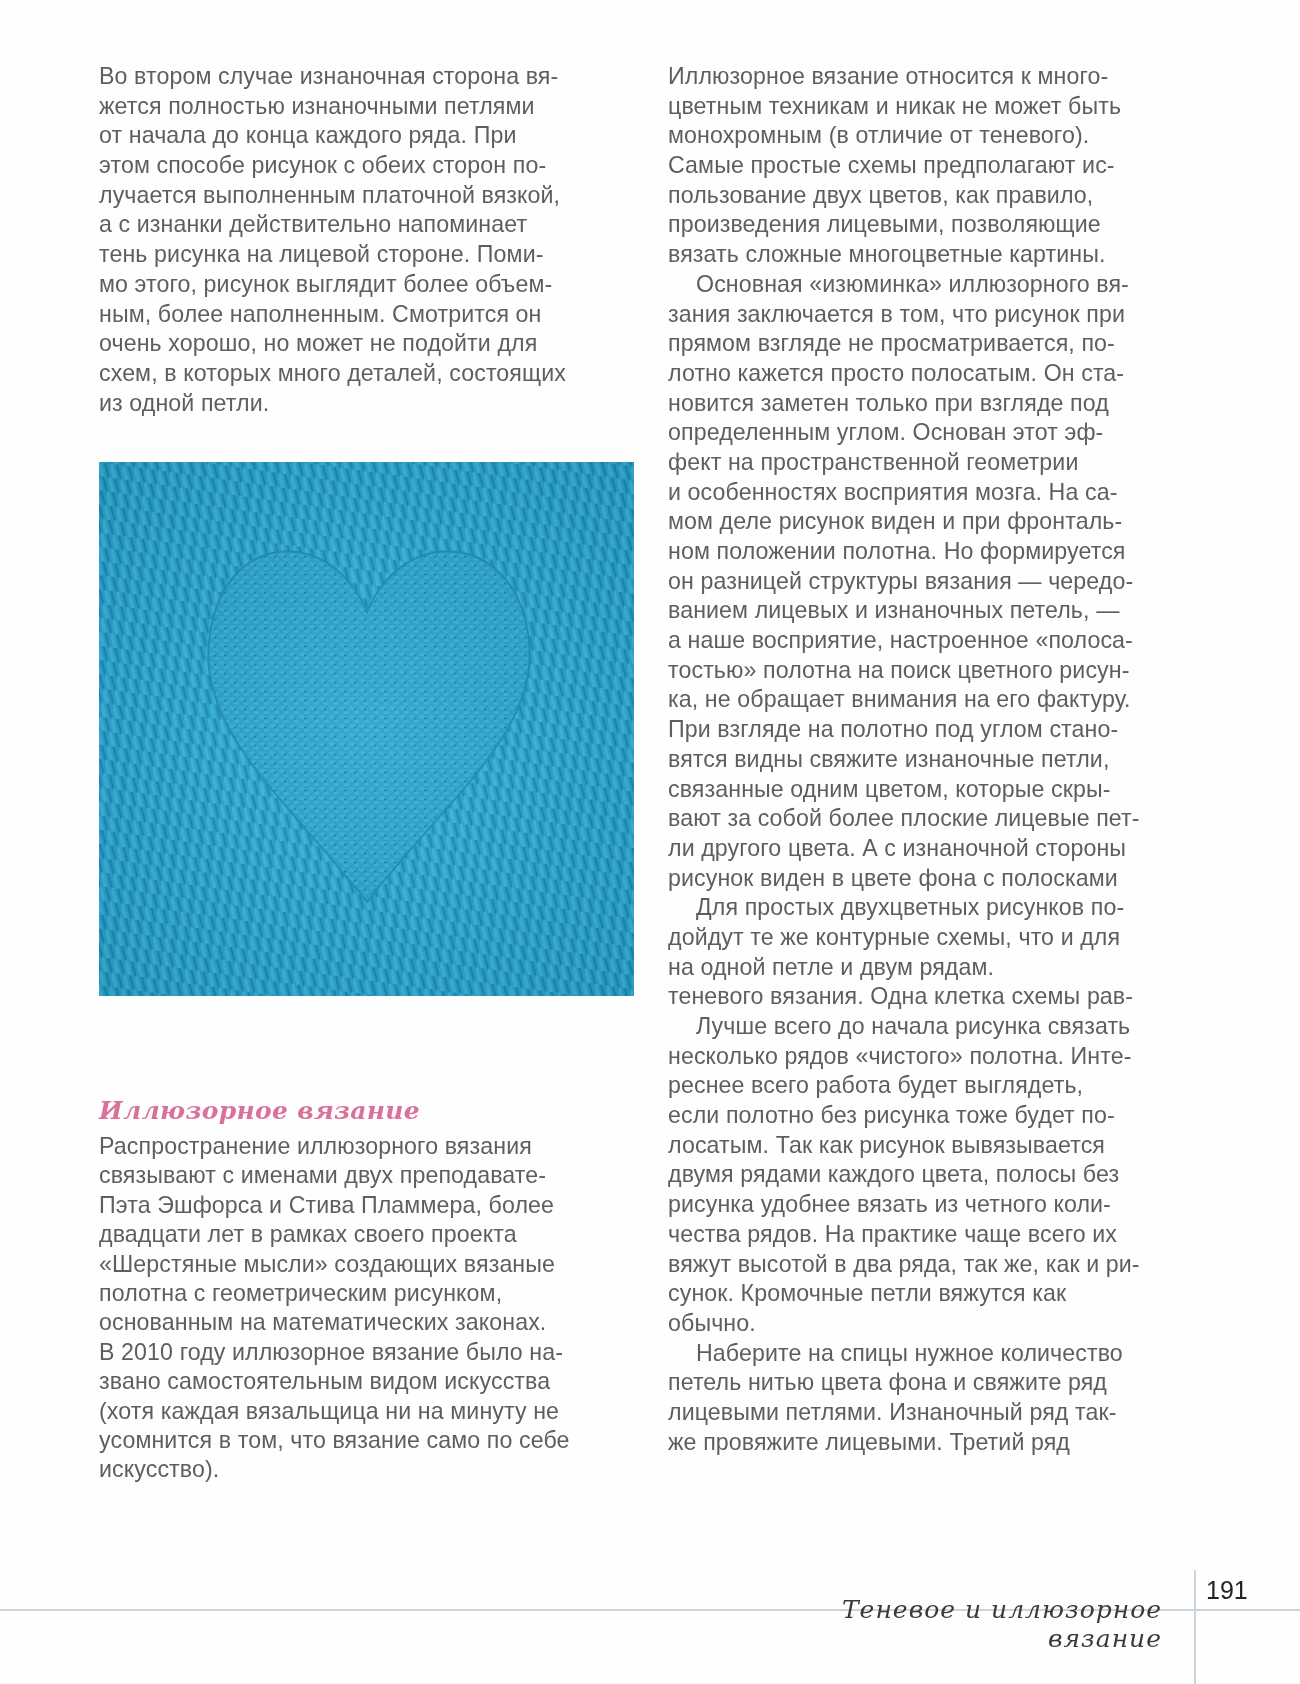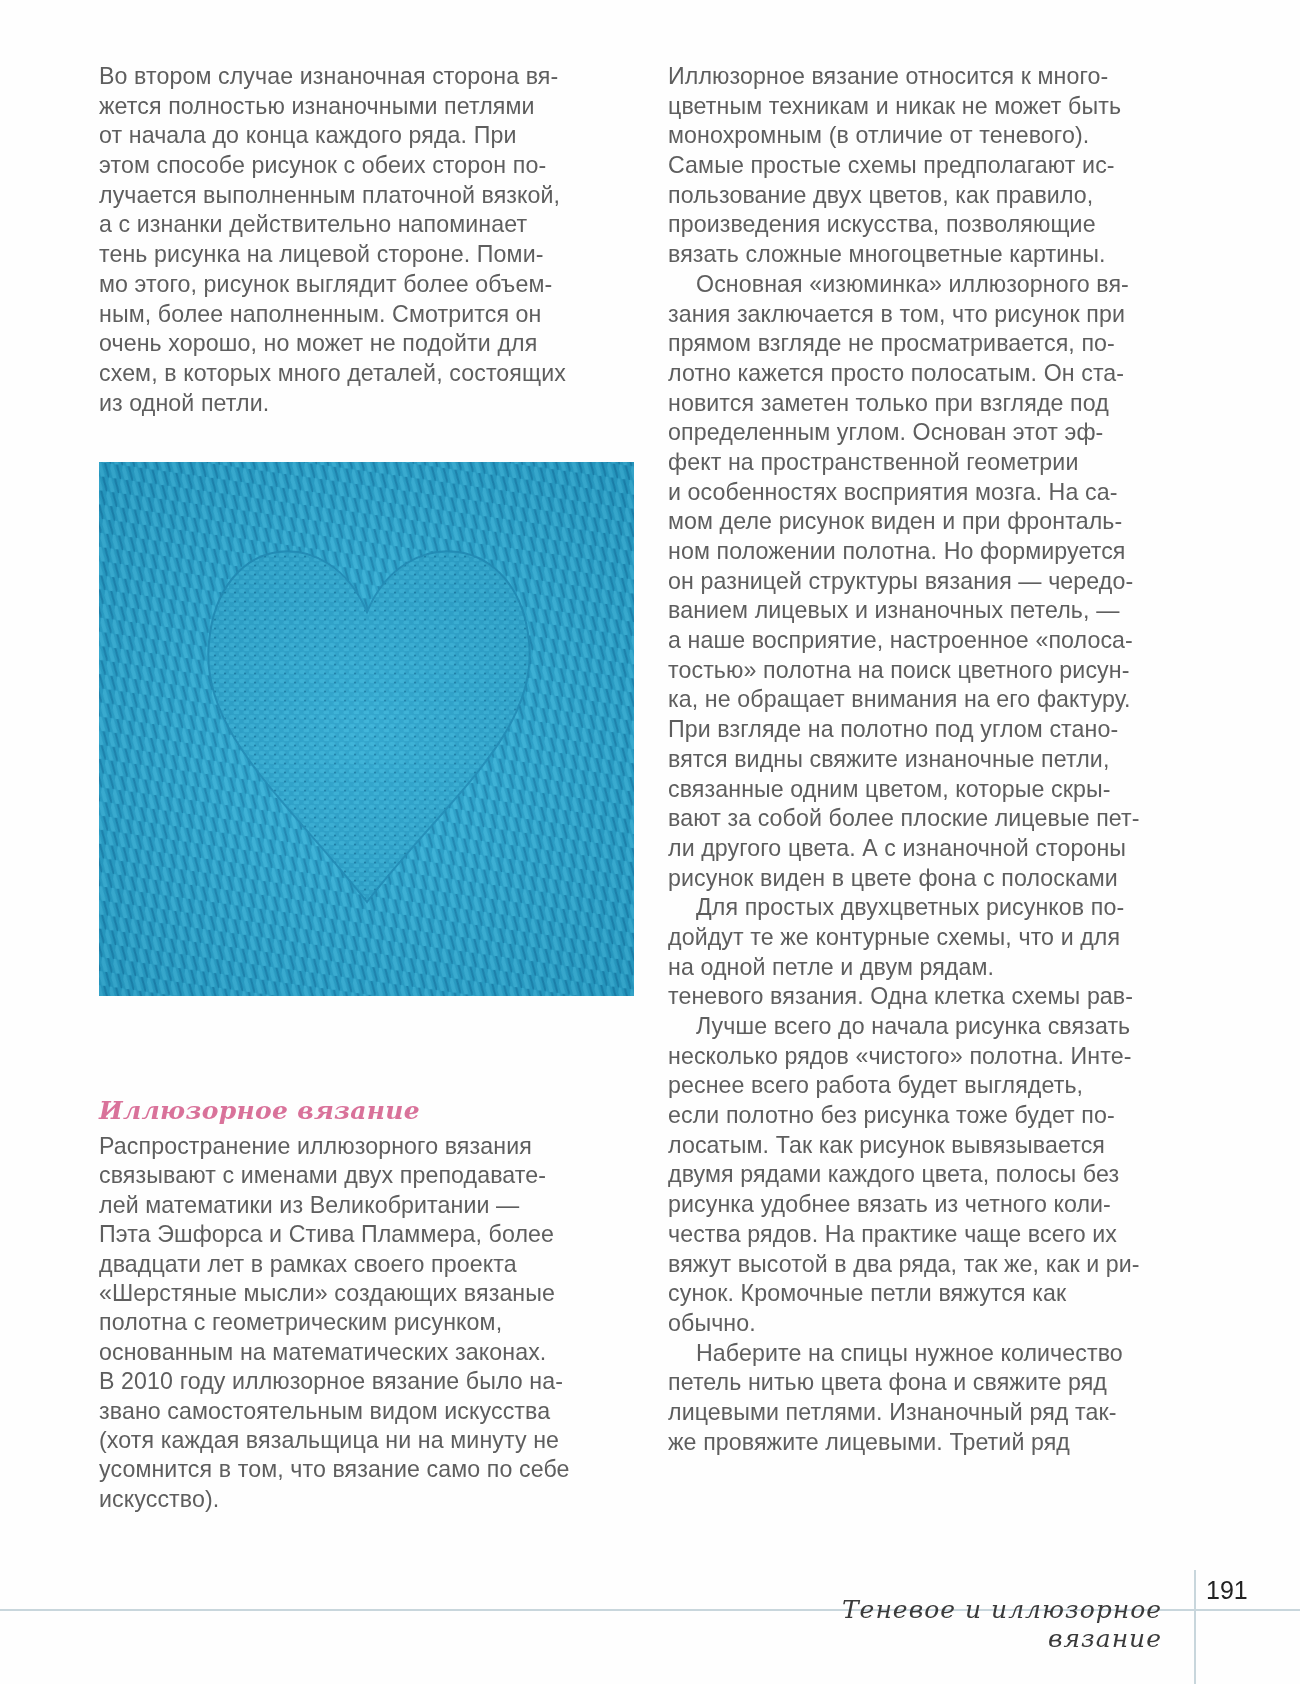--- a/index.html
+++ b/index.html
@@ -102,40 +102,39 @@
     <path d="M268 150 C 230 60, 120 70, 110 180 C 100 270, 190 340, 268 440 C 345 340, 440 270, 430 180 C 420 70, 305 60, 268 150 Z" fill="url(#purl)" stroke="#1f8fbb" stroke-width="2" opacity="0.95"></path>
   </svg>
   <div class="shade"></div>
 </div>
 
 <div class="section-heading">Иллюзорное вязание</div>
 
 <div id="left-bottom" class="col">
     <span class="line">Распространение иллюзорного вязания</span>
     <span class="line">связывают с именами двух преподавате-</span>
-    <span class="line">лей математики из Великобритании —</span>
     <span class="line">Пэта Эшфорса и Стива Пламмера, более</span>
     <span class="line">двадцати лет в рамках своего проекта</span>
     <span class="line">«Шерстяные мысли» создающих вязаные</span>
     <span class="line">полотна с геометрическим рисунком,</span>
     <span class="line">основанным на математических законах.</span>
     <span class="line">В 2010 году иллюзорное вязание было на-</span>
     <span class="line">звано самостоятельным видом искусства</span>
     <span class="line">(хотя каждая вязальщица ни на минуту не</span>
     <span class="line">усомнится в том, что вязание само по себе</span>
     <span class="line">искусство).</span>
   </div>
 
 <div id="right-col" class="col">
     <span class="line">Иллюзорное вязание относится к много-</span>
     <span class="line">цветным техникам и никак не может быть</span>
     <span class="line">монохромным (в отличие от теневого).</span>
     <span class="line">Самые простые схемы предполагают ис-</span>
     <span class="line">пользование двух цветов, как правило,</span>
-    <span class="line">произведения искусства, позволяющие</span>
+    <span class="line">произведения лицевыми, позволяющие</span>
     <span class="line">вязать сложные многоцветные картины.</span>
     <span class="line indent">Основная «изюминка» иллюзорного вя-</span>
     <span class="line">зания заключается в том, что рисунок при</span>
     <span class="line">прямом взгляде не просматривается, по-</span>
     <span class="line">лотно кажется просто полосатым. Он ста-</span>
     <span class="line">новится заметен только при взгляде под</span>
     <span class="line">определенным углом. Основан этот эф-</span>
     <span class="line">фект на пространственной геометрии</span>
     <span class="line">и особенностях восприятия мозга. На са-</span>
     <span class="line">мом деле рисунок виден и при фронталь-</span>

